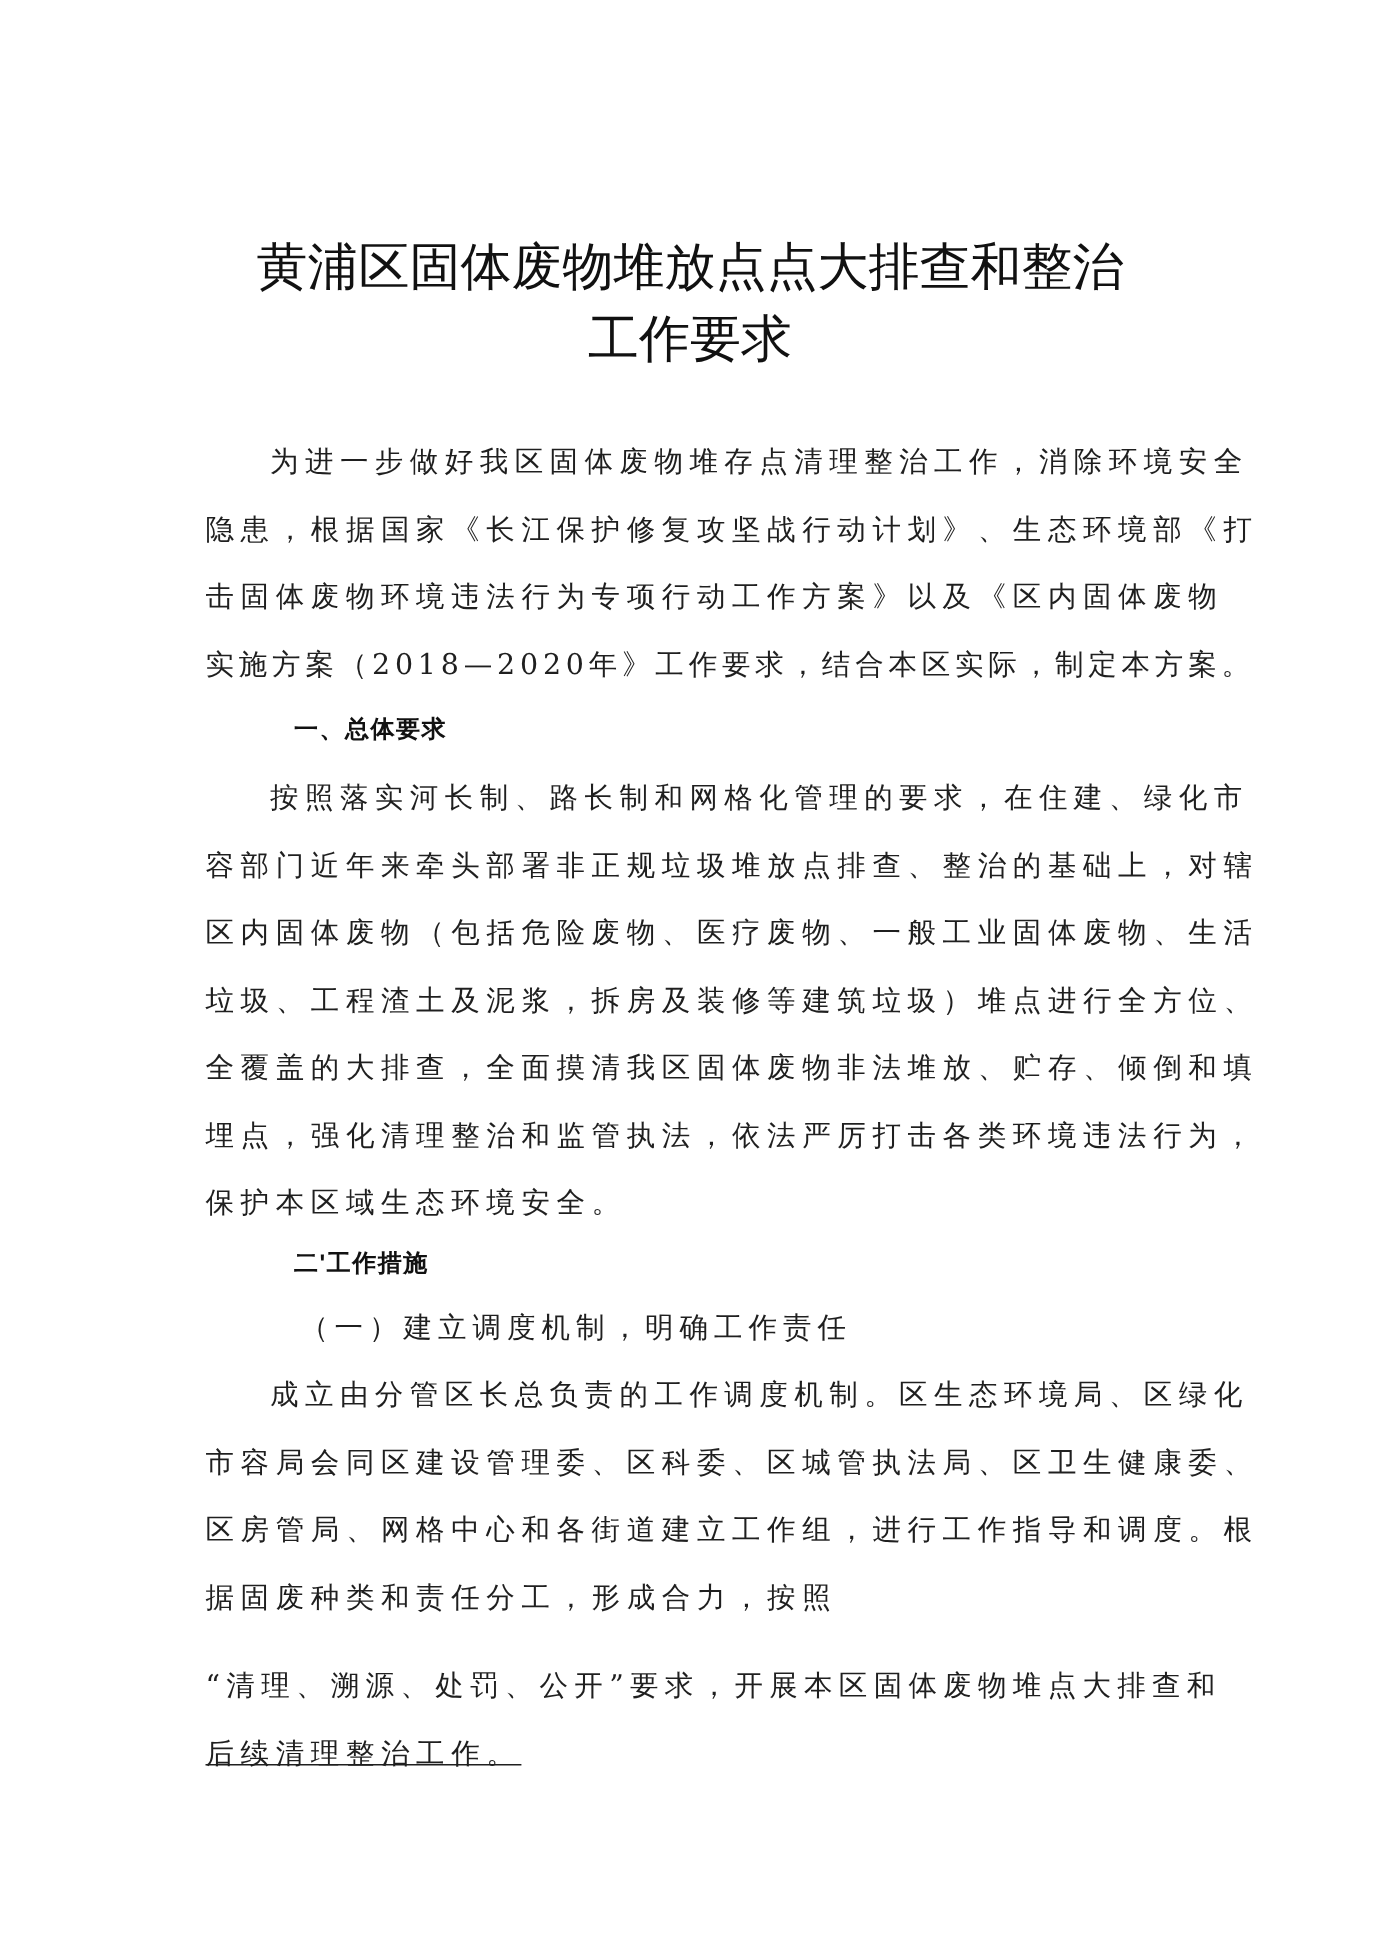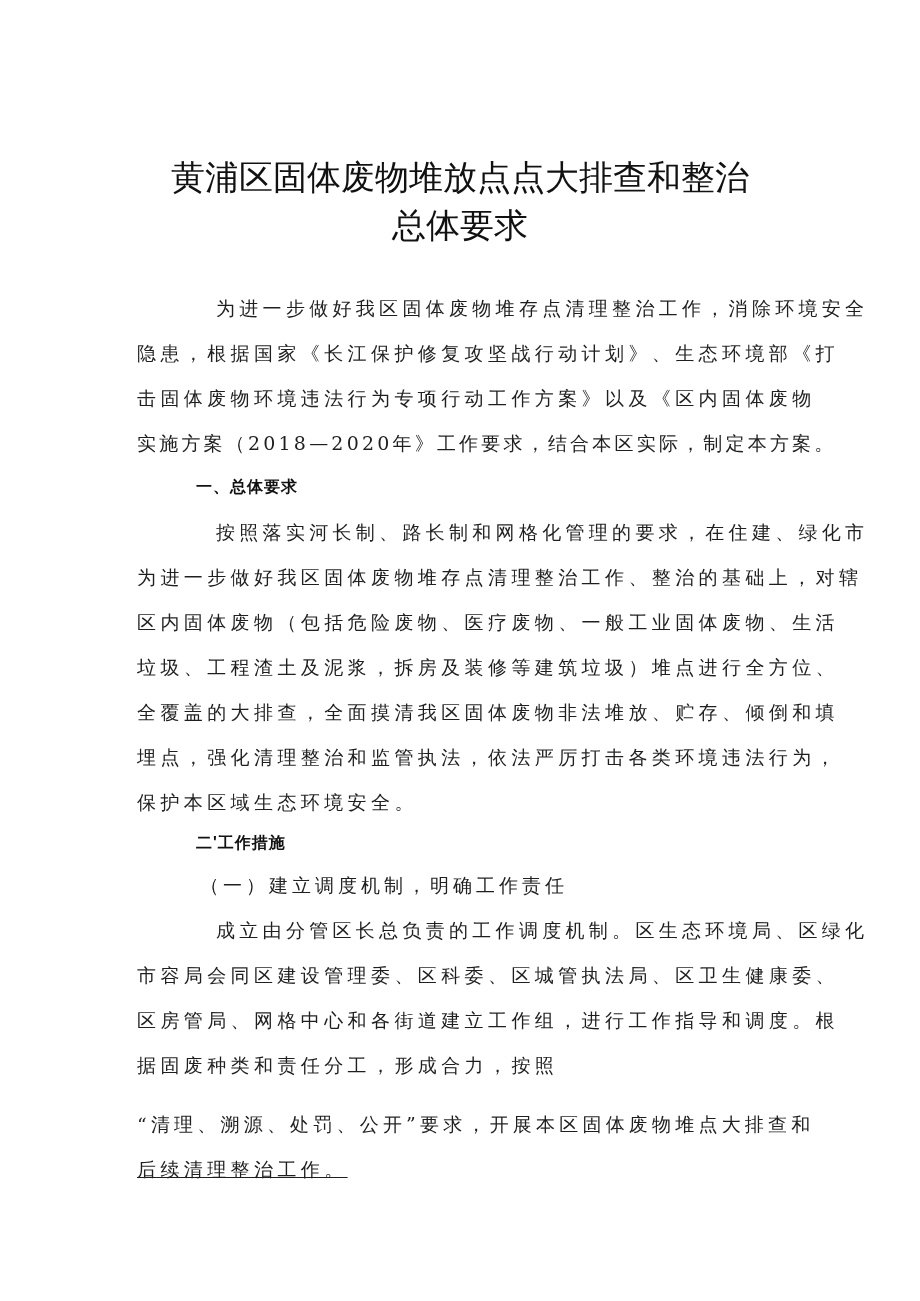--- a/index.html
+++ b/index.html
@@ -41,21 +41,21 @@
     .line {
       position: absolute;
       left: 137px;
       width: 660px;
       font-size: 19px;
       line-height: 24px;
       letter-spacing: 4.2px;
       white-space: nowrap;
       color: #1f1f1f;
     }
-    .line.indent { left: 180px; margin-left: 36px; }
+    .line.indent { left: 180px; }
     .heading {
       position: absolute;
       left: 196px;
       font-family: Liberation Sans, sans-serif;
       font-weight: bold;
       font-size: 16px;
       line-height: 26px;
       letter-spacing: 1px;
       color: #111;
       white-space: nowrap;
@@ -69,33 +69,33 @@
       white-space: nowrap;
       color: #1f1f1f;
     }
   </style>
 </head>
 <body>
 
 <div class="page">
 
   <h1 class="title l1">黄浦区固体废物堆放点点大排查和整治</h1>
-  <h1 class="title l2">总体要求</h1>
+  <h1 class="title l2">工作要求</h1>
 
   <div>
     <div class="line indent" style="top:296px; letter-spacing:4.3px;">为进一步做好我区固体废物堆存点清理整治工作，消除环境安全</div>
     <div class="line" style="top:341px; letter-spacing:4.4px;">隐患，根据国家《长江保护修复攻坚战行动计划》、生态环境部《打</div>
     <div class="line" style="top:386px; letter-spacing:4.4px;">击固体废物环境违法行为专项行动工作方案》以及《区内固体废物</div>
     <div class="line" style="top:431px; letter-spacing:3.2px;">实施方案（2018—2020年》工作要求，结合本区实际，制定本方案。</div>
   </div>
 
   <div class="heading" style="top:474px;">一、总体要求</div>
   <div>
     <div class="line indent" style="top:520px; letter-spacing:4.3px;">按照落实河长制、路长制和网格化管理的要求，在住建、绿化市</div>
-    <div class="line" style="top:565px; letter-spacing:4.4px;">为进一步做好我区固体废物堆存点清理整治工作、整治的基础上，对辖</div>
+    <div class="line" style="top:565px; letter-spacing:4.4px;">容部门近年来牵头部署非正规垃圾堆放点排查、整治的基础上，对辖</div>
     <div class="line" style="top:610px; letter-spacing:4.4px;">区内固体废物（包括危险废物、医疗废物、一般工业固体废物、生活</div>
     <div class="line" style="top:655px; letter-spacing:4.4px;">垃圾、工程渣土及泥浆，拆房及装修等建筑垃圾）堆点进行全方位、</div>
     <div class="line" style="top:700px; letter-spacing:4.4px;">全覆盖的大排查，全面摸清我区固体废物非法堆放、贮存、倾倒和填</div>
     <div class="line" style="top:745px; letter-spacing:4.4px;">埋点，强化清理整治和监管执法，依法严厉打击各类环境违法行为，</div>
     <div class="line" style="top:790px; letter-spacing:4.4px;">保护本区域生态环境安全。</div>
   </div>
 
   <div class="heading" style="top:830px;">二'工作措施</div>
   <div class="subheading" style="top:873px;">（一）建立调度机制，明确工作责任</div>
   <div>

